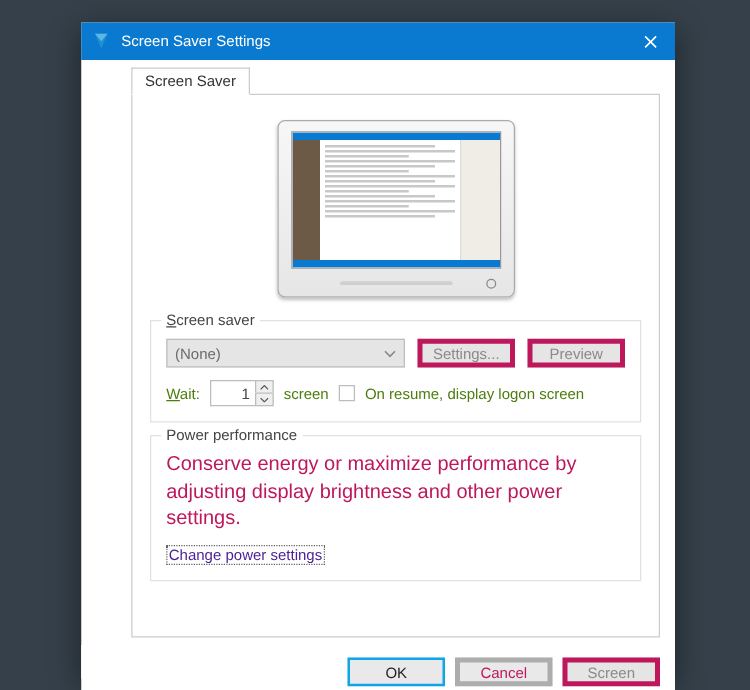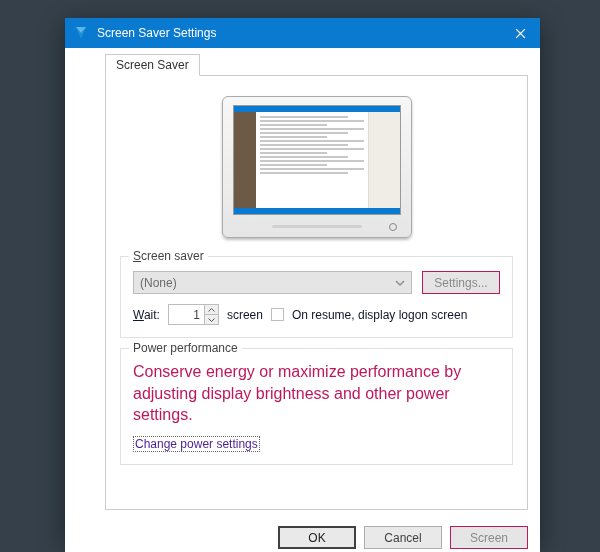--- a/index.html
+++ b/index.html
@@ -100,31 +100,31 @@
     background:#e5e5e5;
     border:1px solid #bdbdbd;
     display:flex; align-items:center; padding:0 6px;
     color:#6b6b6b;
     position:relative;
   }
   .ss-select .chev{position:absolute;right:6px;top:5px;}
   .btn {
     height:23px; min-width:78px;
     background:#e5e5e5;
-    border:1px solid #be185d;
+    border:4px solid #be185d;
     color:#8a8a8a;
     font-size:12px;
     display:flex;align-items:center;justify-content:center;
     cursor:default;
     padding:0 8px;
   }
-  .btn.enabled{ color:#404040; background:#e9e9e9; border-color:#adadad; cursor:pointer;}
-  .btn.primary{ border:2px solid #404040; color:#222; background:#e9e9e9; padding:0 7px;}
+  .btn.enabled{ color:#be185d; background:#e9e9e9; border-color:#adadad; cursor:pointer;}
+  .btn.primary{ border:2px solid #0ea5e9; color:#222; background:#e9e9e9; padding:0 7px;}
   .ss-row2{ display:flex; align-items:center; gap:8px; margin-top:10px; color:#888;}
-  .lbl-dim{color:#0f172a;}
+  .lbl-dim{color:#4d7c0f;}
   .spin{display:flex; height:21px;}
   .spin input{
     width:36px; text-align:right; padding-right:4px;
     border:1px solid #bdbdbd; border-right:none;
     font-size:12px; color:#444; background:#fff;
   }
   .spin-btns{display:flex;flex-direction:column;width:15px;}
   .spin-btns button{flex:1;border:1px solid #bdbdbd;background:#efefef;padding:0;line-height:0;display:flex;align-items:center;justify-content:center;cursor:pointer;}
   .spin-btns button:first-child{border-bottom:none;}
   .chk{width:13px;height:13px;border:1px solid #bdbdbd;background:#fff;display:inline-block;}
@@ -201,20 +201,21 @@
         <div class="ss-row1">
           <div class="ss-select">
             <span>(None)</span>
             <span class="chev">
               <svg width="10" height="10" viewBox="0 0 10 10">
                   <path d="M1 3 L5 7 L9 3" fill="none" stroke="#888" stroke-width="1.3"></path>
                 </svg>
             </span>
           </div>
           <div class="btn">Settings...</div>
+          <div class="btn">Preview</div>
         </div>
         <div class="ss-row2">
           <span class="lbl-dim underline-first">Wait:</span>
           <div class="spin">
             <input type="text" value="1" style="">
             <div class="spin-btns">
               <button>
                   <svg width="7" height="4">
                     <path d="M0.5 3.5 L3.5 0.5 L6.5 3.5" fill="none" stroke="#555"></path>
                   </svg>

